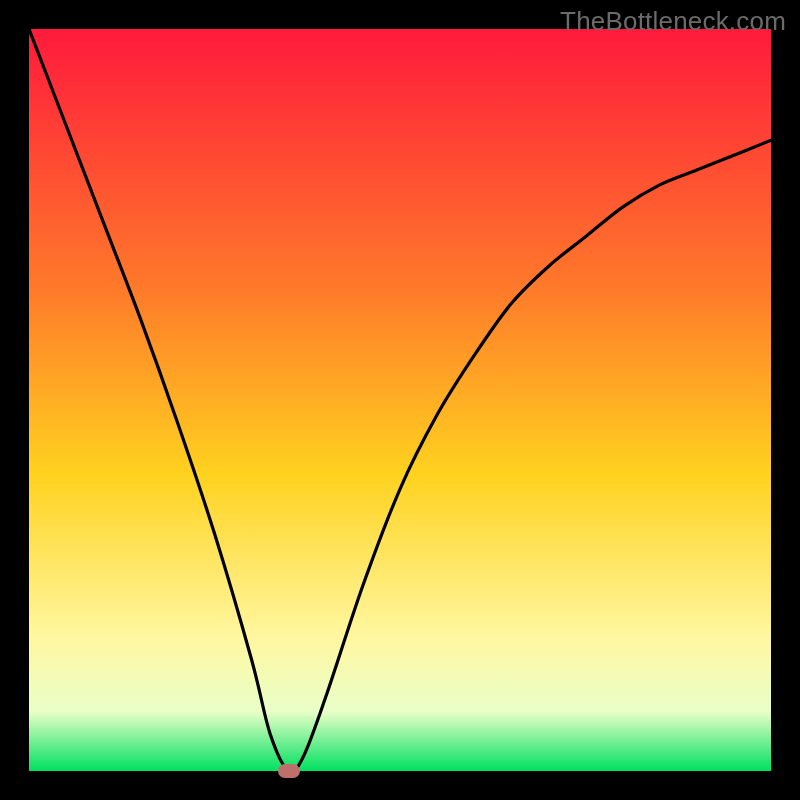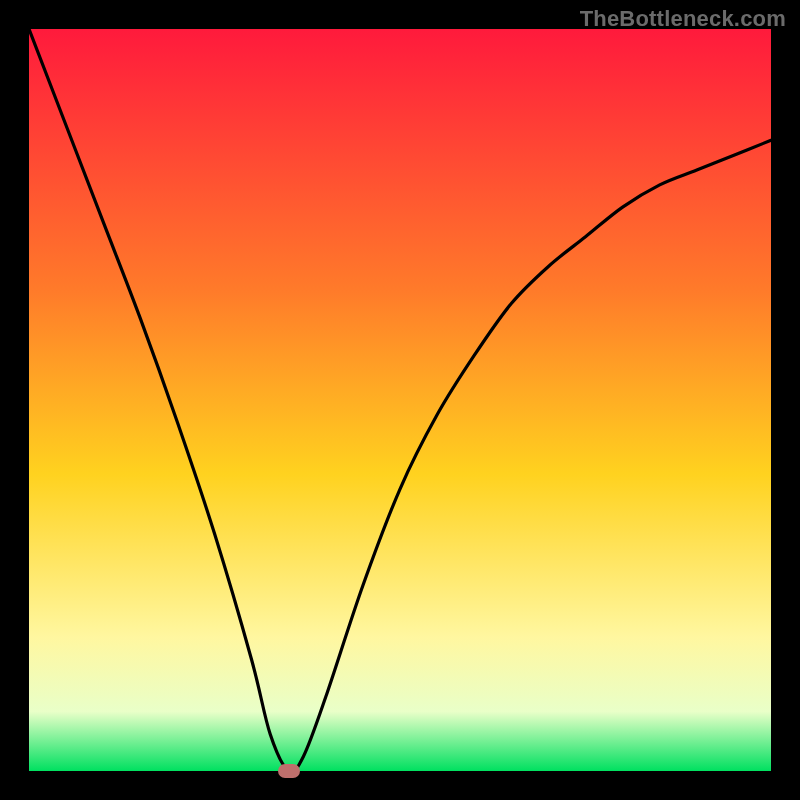--- a/index.html
+++ b/index.html
@@ -9,22 +9,22 @@
     height: 800px;
     background: #000;
     position: relative;
     font-family: Arial, Helvetica, sans-serif;
   }
   .watermark {
     position: absolute;
     top: 6px;
     right: 14px;
     color: #6b6b6b;
-    font-size: 22px;
-    font-weight: 700;
+    font-size: 26px;
+    font-weight: 400;
     z-index: 10;
     letter-spacing: 0.2px;
   }
   .plot-area {
     position: absolute;
     left: 29px;
     top: 29px;
     width: 742px;
     height: 742px;
   }

